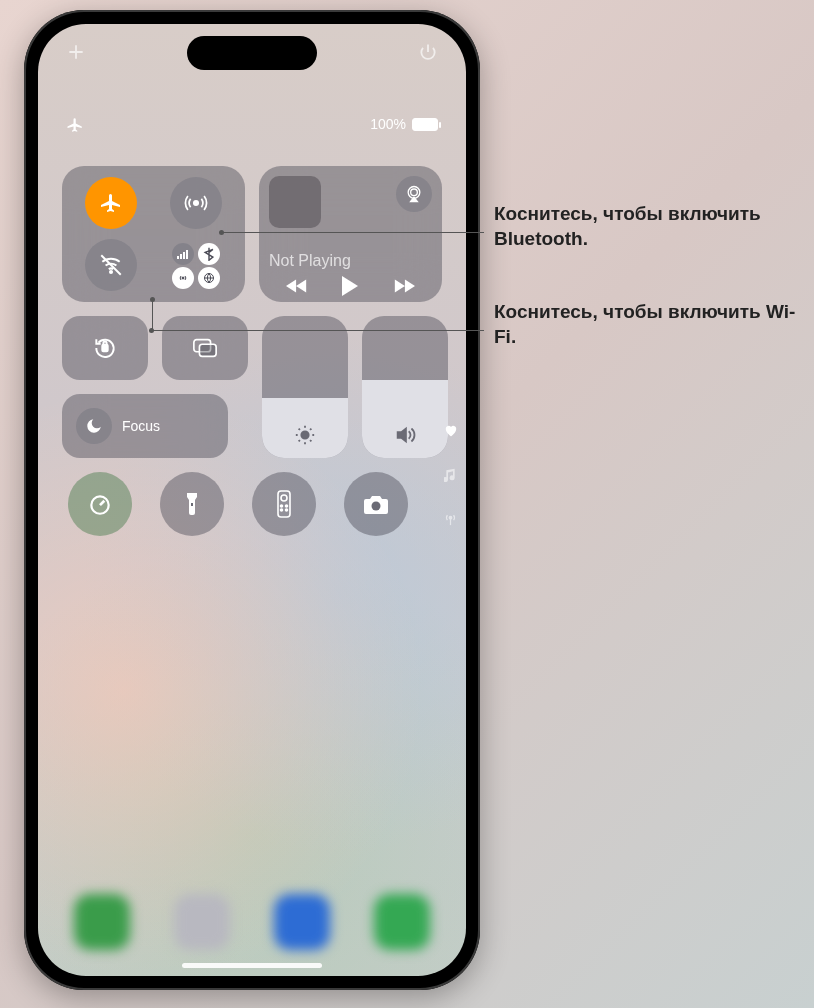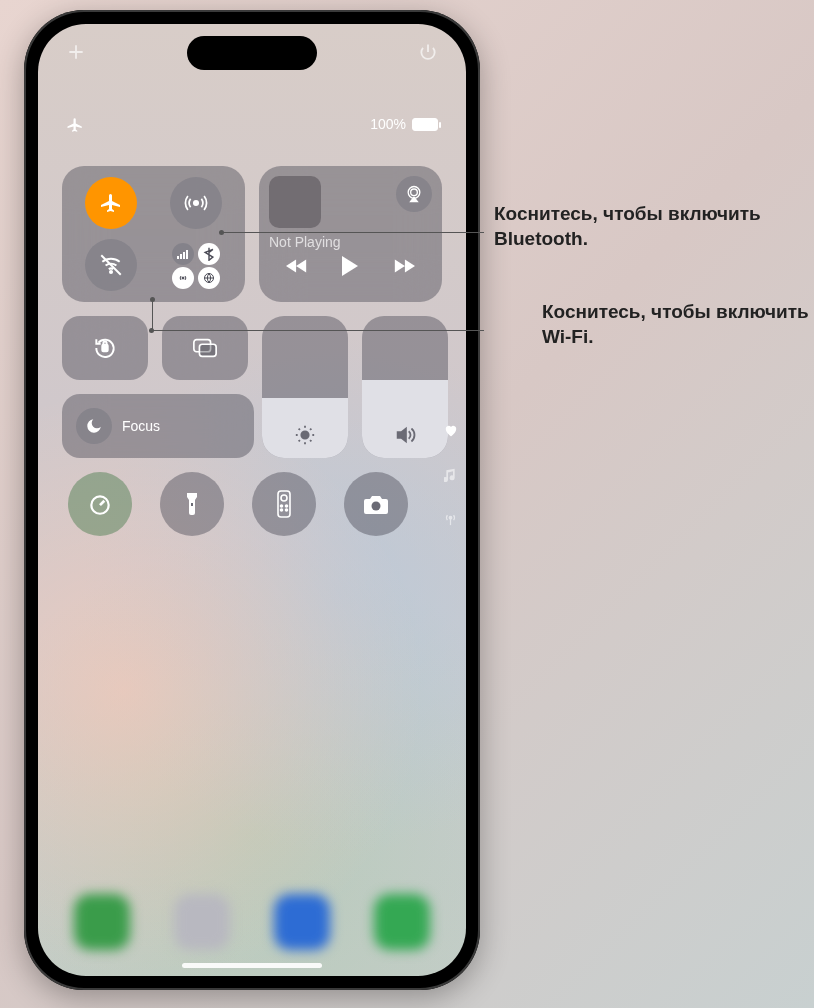--- a/index.html
+++ b/index.html
@@ -106,28 +106,28 @@
   .mini.vpn { left: 28px; top: 28px; }
   .media {
     width: 186px; height: 136px;
     padding: 10px;
     display: flex; flex-direction: column;
     color: rgba(255,255,255,0.7);
   }
   .media-top { display: flex; align-items: flex-start; justify-content: space-between; }
   .album { width: 52px; height: 52px; border-radius: 10px; background: rgba(90,85,90,0.6); }
   .airplay { width: 36px; height: 36px; border-radius: 50%; background: rgba(120,120,130,0.55); display:flex; align-items:center; justify-content:center; }
-  .media-title { font-size: 14px; margin-top: 6px; }
+  .media-title { font-size: 16px; margin-top: 24px; }
   .media-controls { display:flex; justify-content: space-around; align-items:center; margin-top: 6px; font-size: 18px; color:#fff; }
   .small {
     width: 86px; height: 64px; border-radius: 18px;
     display:flex; align-items:center; justify-content:center; color:#fff;
   }
   .wide {
-    width: 192px; height: 64px; border-radius: 18px;
+    width: 166px; height: 64px; border-radius: 18px;
     display:flex; align-items:center; gap:10px; padding: 0 14px; color:#fff; font-size: 14px;
   }
   .mooncircle { width: 36px; height:36px; border-radius:50%; background: rgba(120,120,130,0.55); display:flex; align-items:center; justify-content:center; }
   .slider {
     width: 86px; height: 142px; border-radius: 22px;
     background: rgba(70,70,80,0.42);
     position: relative; overflow: hidden;
   }
   .slider-fill {
     position:absolute; left:0; right:0; bottom:0;
@@ -389,13 +389,13 @@
     </div>
     <div class="homebar"></div>
   </div>
 </div>
 
 <div class="callout-line" style="left:222px; top:232px; width:262px;"></div>
 <div class="callout" style="left:494px; top:202px;">Коснитесь, чтобы включить Bluetooth.</div>
 
 <div class="callout-line" style="left:152px; top:330px; width:332px;"></div>
 <div class="callout-line" style="left:152px; top:300px; width:0; border-top:none; border-left:1px solid #555; height:30px;"></div>
-<div class="callout" style="left:494px; top:300px;margin-left:48px;">Коснитесь, чтобы включить Wi-Fi.</div>
+<div class="callout" style="left:494px; top:300px;">Коснитесь, чтобы включить Wi-Fi.</div>
 
 </body></html>

